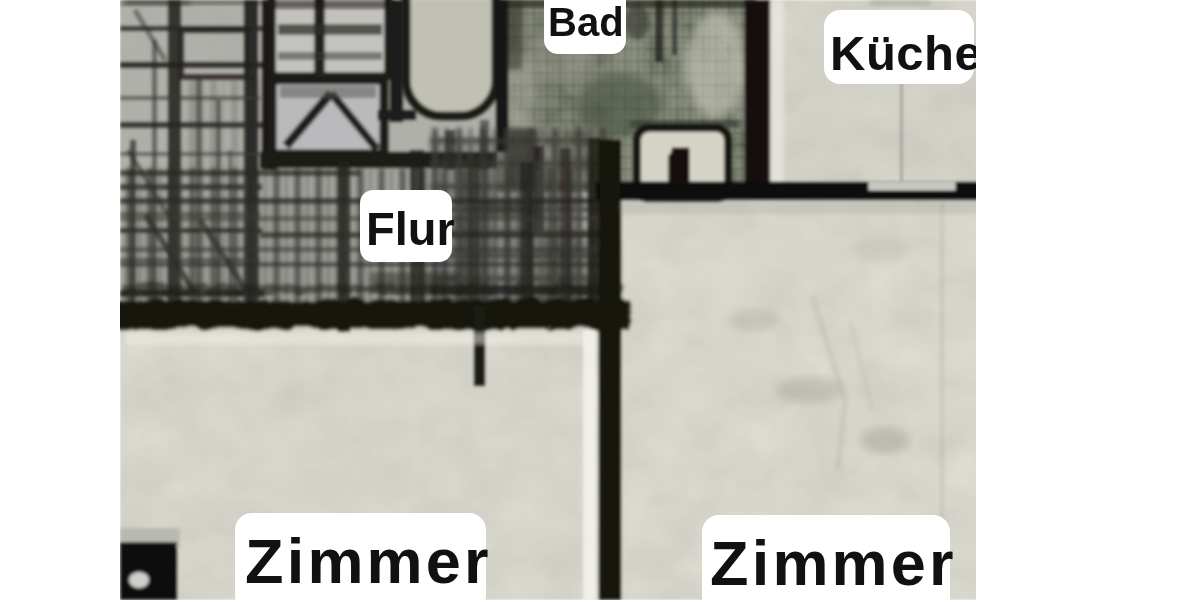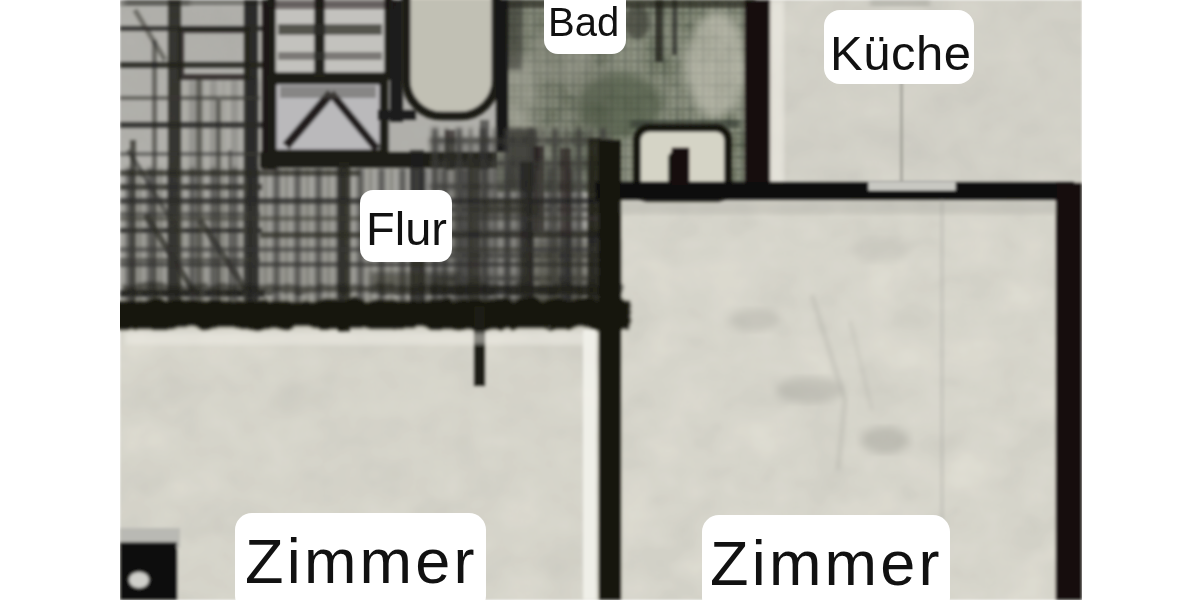--- a/index.html
+++ b/index.html
@@ -1,16 +1,16 @@
 <!DOCTYPE html>
 <html><head>
 <meta charset="utf-8">
 <style>
 html,body{margin:0;padding:0;background:#fff;}
-.page{position:relative;width:1200px;height:600px;overflow:hidden;background:#be185d;font-family:"Liberation Sans",sans-serif;}
+.page{position:relative;width:976px;height:600px;overflow:hidden;background:#be185d;font-family:"Liberation Sans",sans-serif;font-weight:bold;}
 </style>
 </head>
 <body>
 <div class="page">
 <svg width="1200" height="600" viewBox="0 0 1200 600" xmlns="http://www.w3.org/2000/svg">
 <defs>
   <clipPath id="plan">
           <rect x="120" y="0" width="962" height="600"></rect>
         </clipPath>
   <filter id="blurall">

